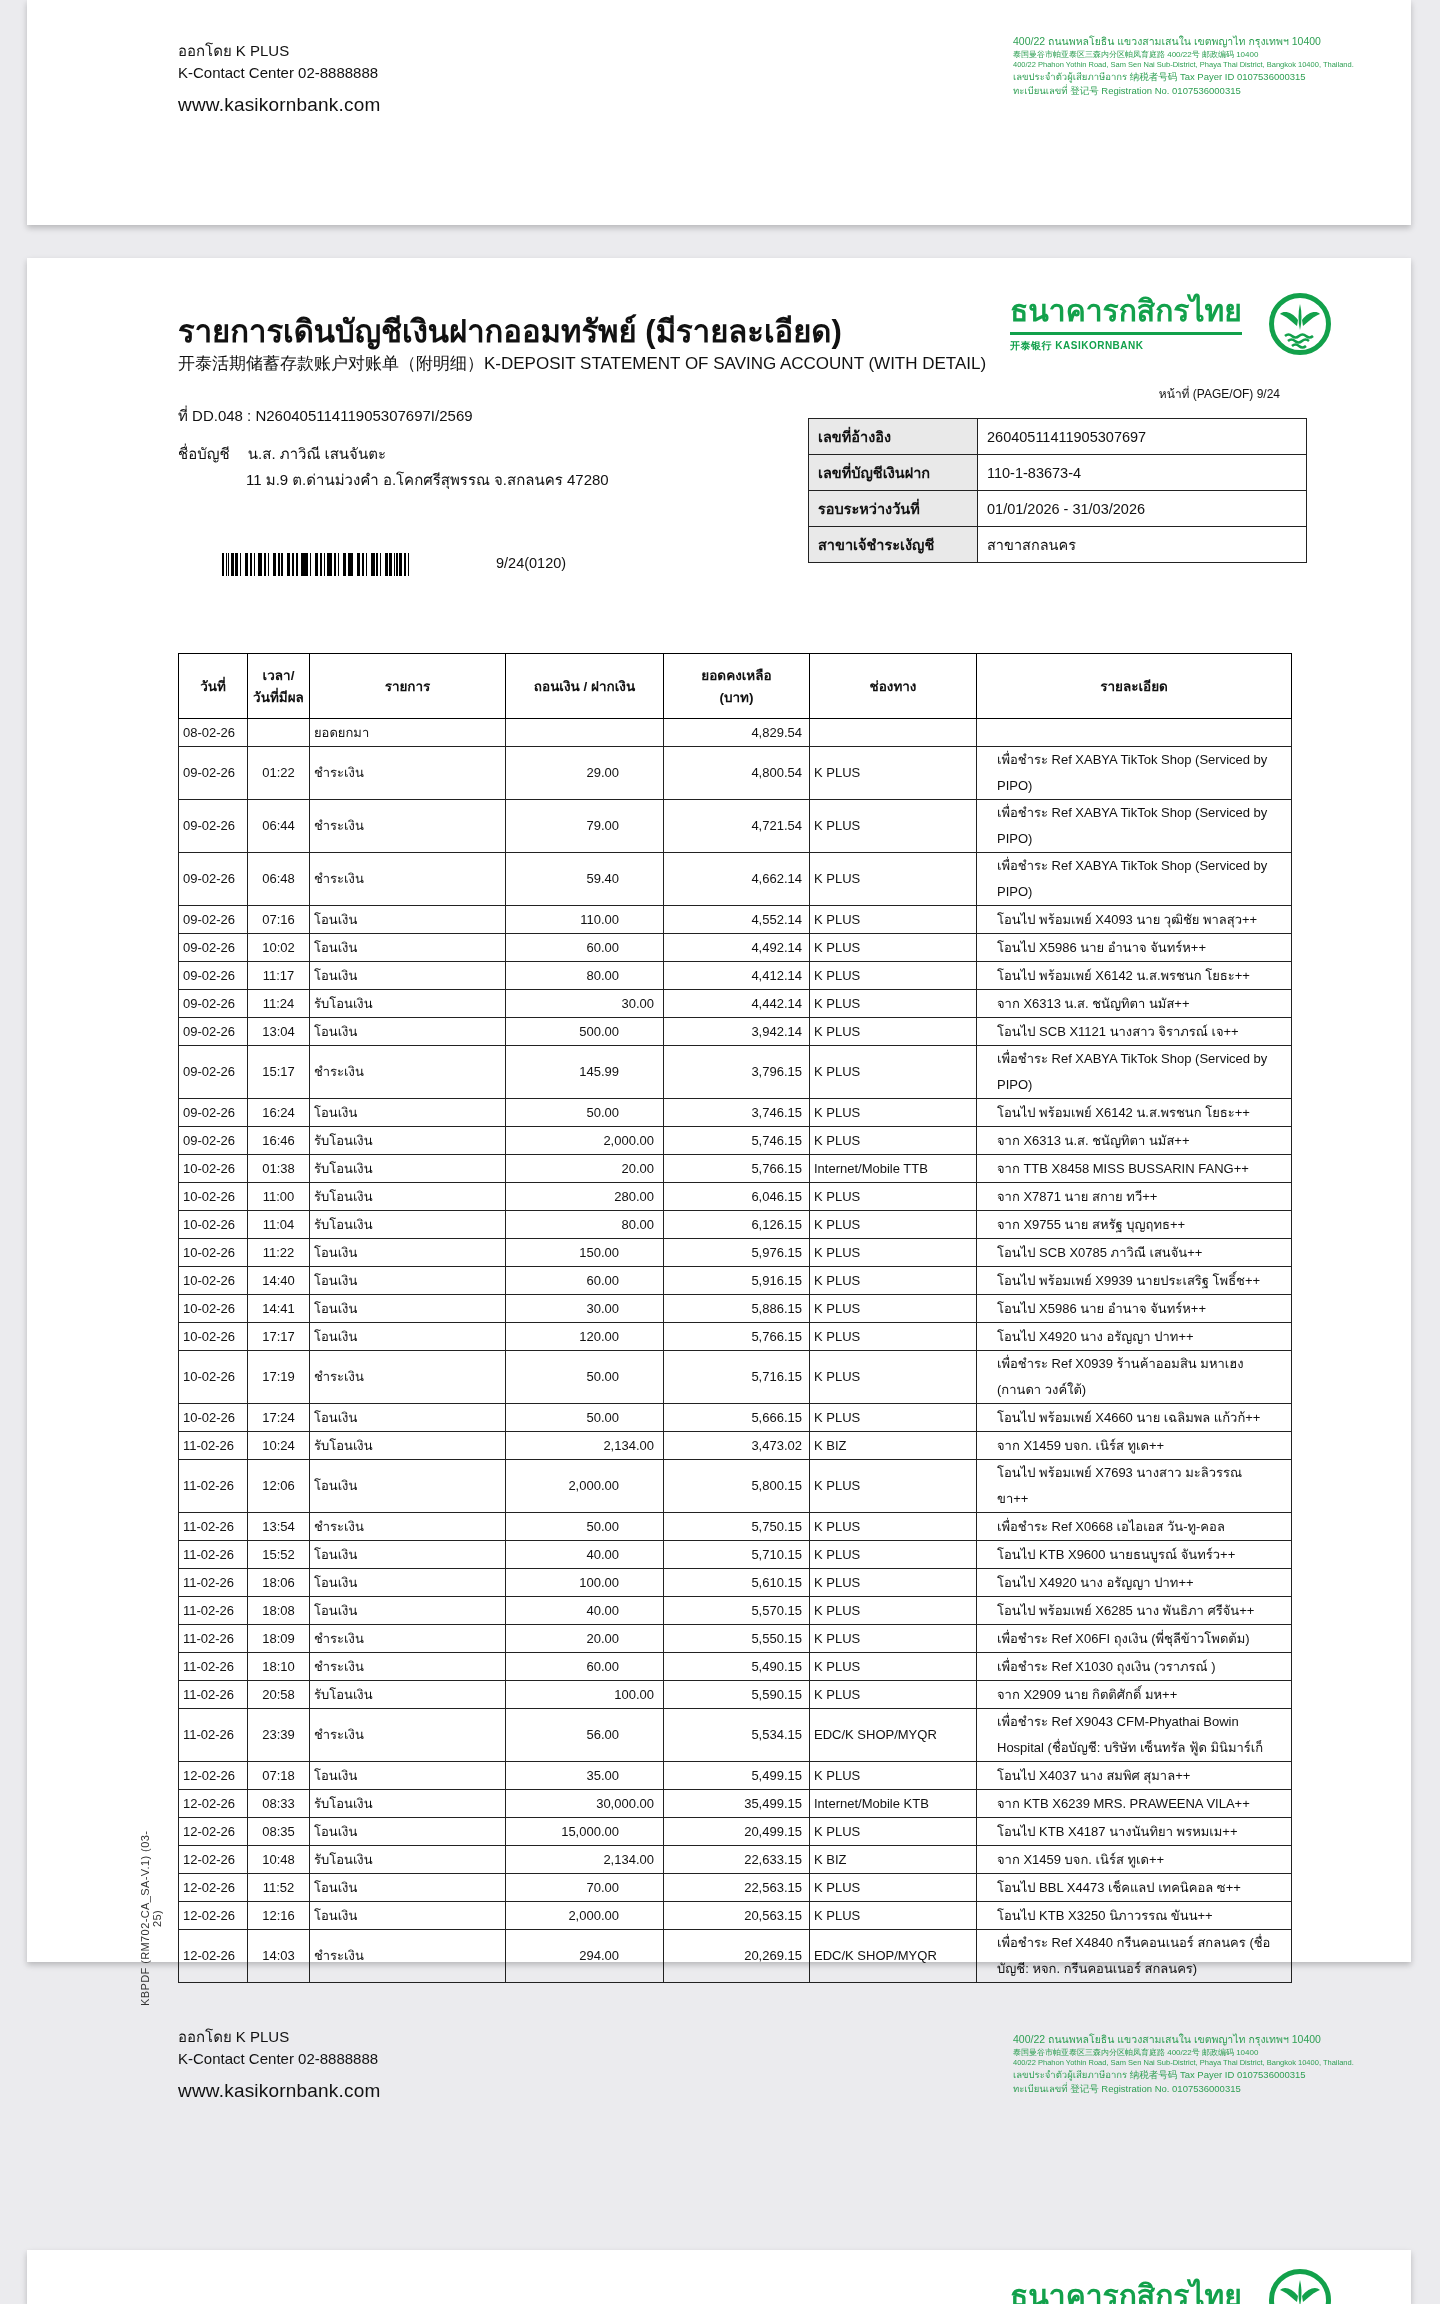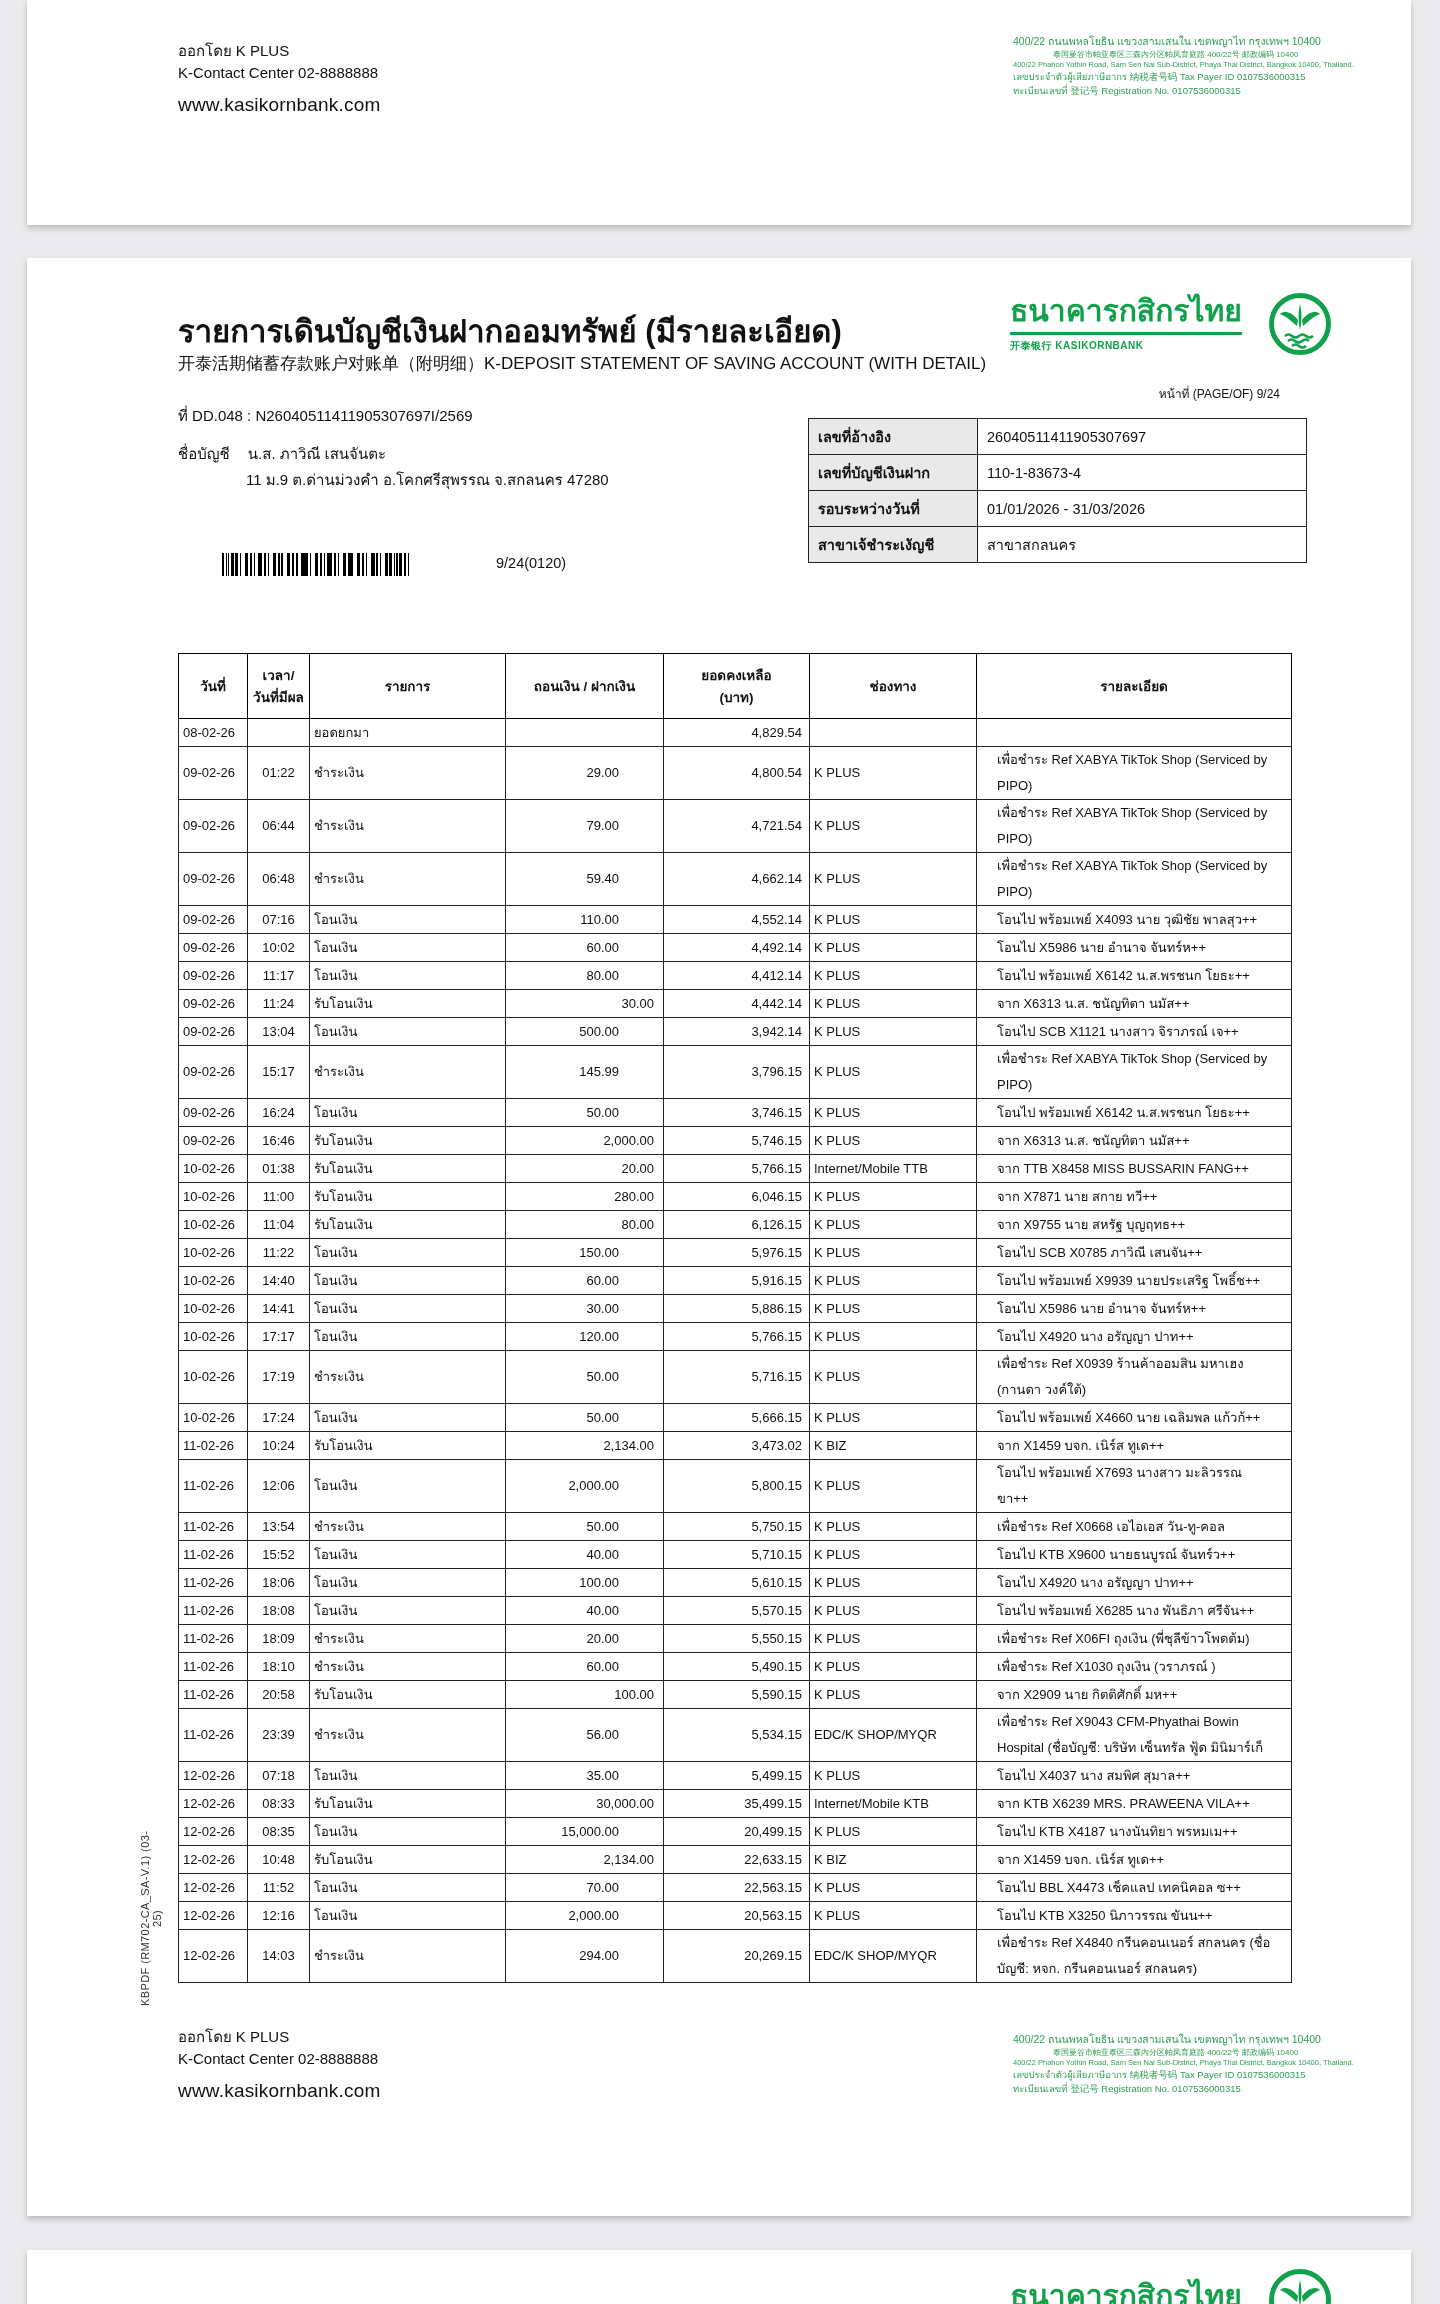--- a/index.html
+++ b/index.html
@@ -1,33 +1,33 @@
 <!DOCTYPE html>
 <html><head>
 <meta charset="utf-8">
 <style>
   html,body{margin:0;padding:0;background:#ebebee;}
   .screen{position:relative;width:1440px;height:2304px;background:#ebebee;overflow:hidden;
           font-family:"Liberation Sans",sans-serif;color:#111;}
   .page{position:absolute;left:27px;width:1384px;background:#fff;box-shadow:0 3px 6px rgba(0,0,0,.22);}
   .page-top{top:0;height:225px;}
-  .page-main{top:258px;height:1958px;}
+  .page-main{top:258px;height:1704px;}
   .page-next{top:2250px;height:54px;overflow:hidden;}
   .artifact{position:absolute;left:326px;top:0;width:3px;height:12px;background:#444;}
 
   
   .issued{position:absolute;line-height:1.45;}
   .issued .l1,.issued .l2{font-size:15px;}
   .issued .l3{font-size:19px;margin-top:7px;letter-spacing:.2px;}
 
   
   .addr{position:absolute;color:#2e9f53;line-height:1.4;}
   .addr .line{white-space:nowrap;}
   .addr .line0{font-size:10.5px;}
-  .addr .line1{font-size:8px;margin-left:40px;}
+  .addr .line1{font-size:8px;}
   .addr .line2{font-size:7.5px;}
   .addr .line3{font-size:9.5px;}
   .addr .line4{font-size:9.5px;}
 
   
   .bank-logo{position:absolute;display:flex;align-items:center;gap:26px;}
   .bank-names{display:inline-block;}
   .bank-name-th{font-size:30px;font-weight:bold;color:#12a14b;line-height:1.05;
                 padding-bottom:5px;border-bottom:3px solid #12a14b;white-space:nowrap;}
   .bank-name-intl{font-size:10px;font-weight:bold;color:#12a14b;margin-top:4px;letter-spacing:.5px;white-space:nowrap;}

